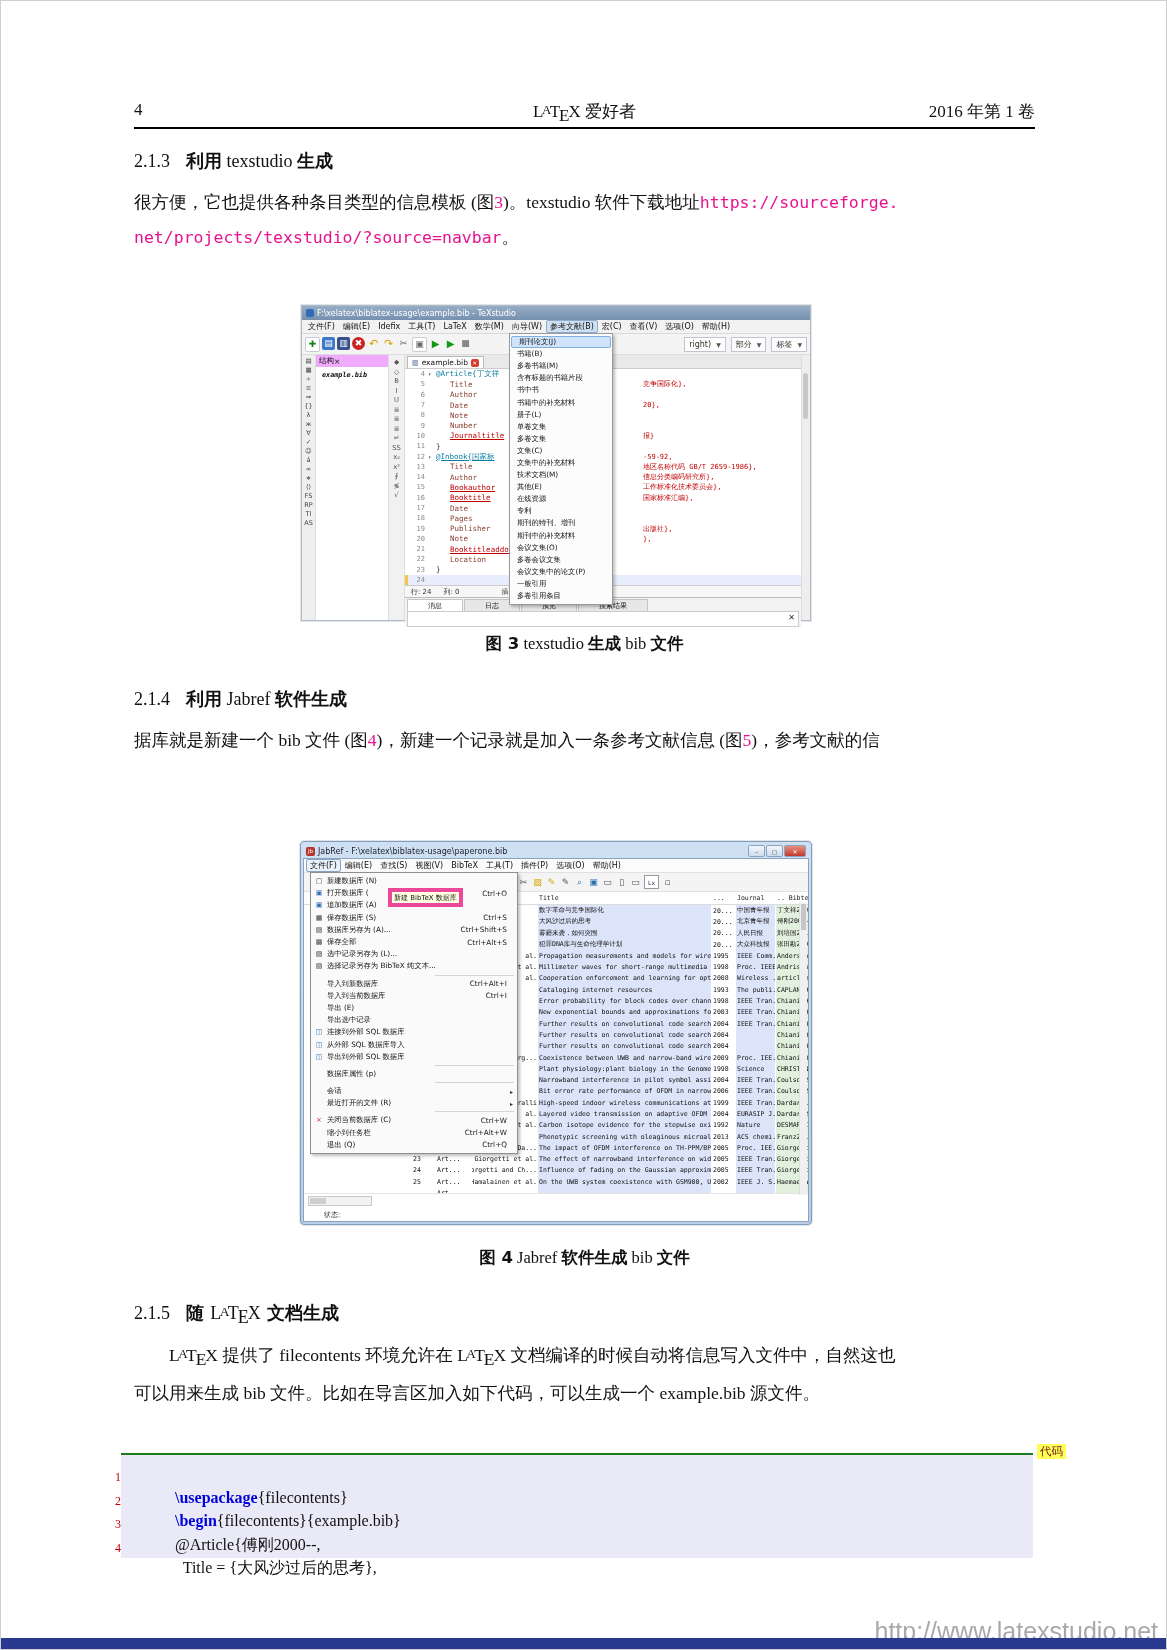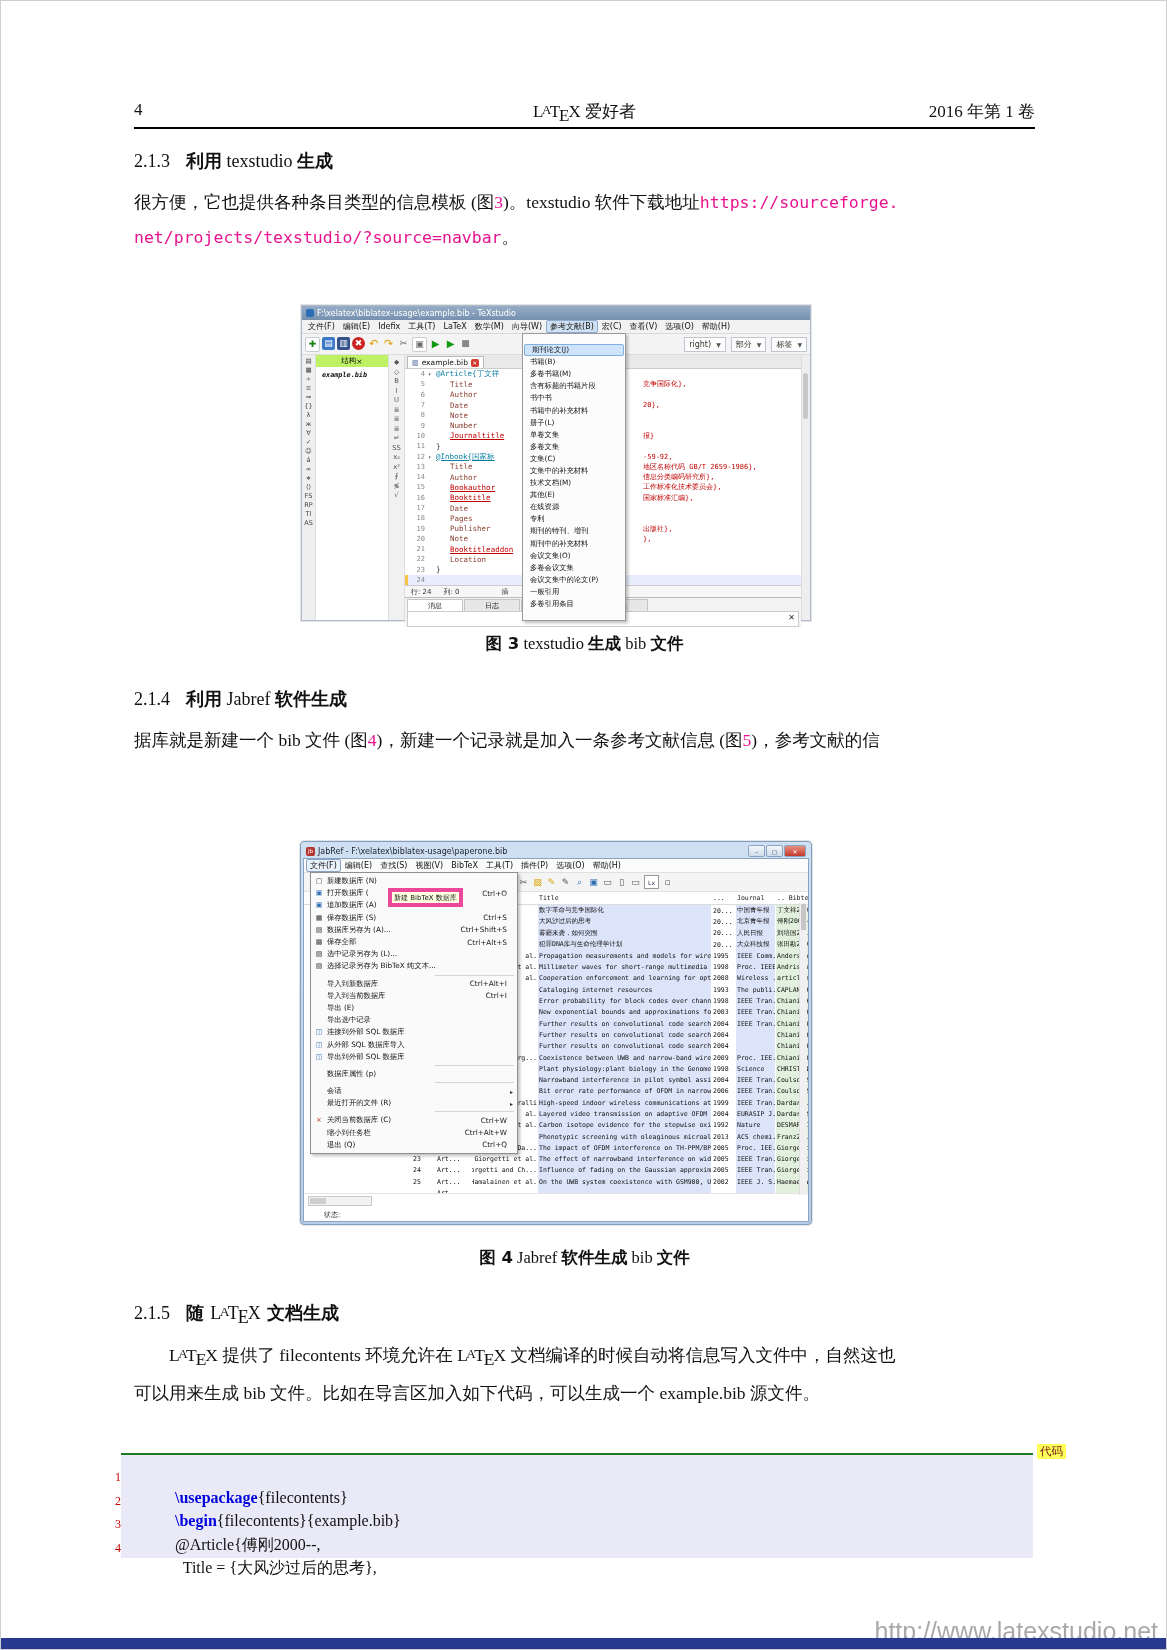--- a/index.html
+++ b/index.html
@@ -55,21 +55,21 @@
   .tbi.iccut{color:#666}
   .tbi.iccopy{color:#666;border:1px solid #ccc;background:#fff}
   .tbi.icplay{color:#119911;font-size:10px}
   .tbi.icstop{color:#888}
   .ts-combos{margin-left:auto;display:flex;gap:5px;align-items:center}
   .combo{border:1px solid #c0c6cf;background:#fdfdfd;padding:0 4px;height:13px;display:flex;align-items:center;gap:5px;color:#333;white-space:nowrap}
   .combo .dn{font-size:6px;color:#555}
   .ts-main{flex:1;display:flex;min-height:0}
   .ts-lstrip{width:13px;background:#efefef;border-right:1px solid #ddd;display:flex;flex-direction:column;align-items:center;font-size:6.5px;color:#444;padding-top:2px;gap:1px;overflow:hidden;flex:none}
   .ts-struct{width:72px;border-right:1px solid #ddd;background:#fff;display:flex;flex-direction:column;flex:none}
-  .ts-struct-h{height:12px;background:#bef264;display:flex;justify-content:center;align-items:center;padding:0 3px;font-size:7.5px;flex:none}
+  .ts-struct-h{height:12px;background:#f0abfc;display:flex;justify-content:flex-start;align-items:center;padding:0 3px;font-size:7.5px;flex:none}
   .ts-struct-file{font-style:italic;font-weight:bold;font-size:6.8px;padding:4px 6px;font-family:"DejaVu Sans Mono","Liberation Mono",monospace}
   .ts-mstrip{width:15px;background:#f1f1f1;border-right:1px solid #ddd;display:flex;flex-direction:column;align-items:center;font-size:6.8px;color:#555;padding-top:3px;gap:1.5px;overflow:hidden;flex:none}
   .ts-ed{flex:1;display:flex;flex-direction:column;min-width:0;background:#fff}
   .ts-tabbar{height:13px;background:#e9e9e9;border-bottom:1px solid #ccc;display:flex;align-items:flex-end;padding-left:2px;flex:none}
   .ts-tab{background:#fdfdfd;border:1px solid #bbb;border-bottom:none;height:12px;display:flex;align-items:center;gap:3px;padding:0 4px;font-size:7.5px;box-sizing:border-box}
   .ts-tab .sv{color:#35518c;font-size:7px}
   .tabx{background:#d23b2f;color:#fff;width:8px;height:8px;border-radius:2px;display:flex;align-items:center;justify-content:center;font-size:5.5px}
   .ts-code{height:216px;position:relative;font-family:"DejaVu Sans Mono","Liberation Mono",monospace;font-size:7.5px;overflow:hidden;flex:none}
   .ts-line{height:10.3px;display:flex;align-items:center;position:relative}
   .ts-line .ln{width:20px;text-align:right;color:#888;padding-right:3px;flex:none;font-size:7px}
@@ -84,22 +84,22 @@
   .ts-line.cur{background:#e7edfb;box-shadow:inset 3px 0 #f6c445}
   .ts-status{height:11px;border-top:1px solid #ccc;display:flex;align-items:center;gap:12px;padding-left:6px;font-size:7px;color:#333;background:#f7f7f7;flex:none}
   .ts-bottom{height:29px;border-top:1px solid #bbb;background:#f3f3f3;flex:none}
   .ts-btabs{height:12px;display:flex;gap:1px;padding:1px 2px 0}
   .ts-btab{border:1px solid #c5c5c5;border-bottom:none;padding:0 20px;font-size:7px;background:#e7e7e7;display:flex;align-items:center;white-space:nowrap}
   .ts-btab.act{background:#fff}
   .ts-bmsg{height:14px;background:#fff;border:1px solid #ccc;margin:0 2px;position:relative}
   .ts-bx{position:absolute;right:3px;top:1px;font-size:8px;color:#333}
   .ts-vscroll{width:8px;background:#eee;border-left:1px solid #ddd;position:relative;flex:none}
   .ts-vthumb{position:absolute;top:18px;left:1px;width:5px;height:46px;background:#c7c7c7;border-radius:3px}
-  .ts-popup{position:absolute;left:220px;top:27px;width:102px;background:#fcfcfc;border:1px solid #9a9a9a;
-            box-shadow:2px 2px 3px rgba(0,0,0,.25);z-index:9;padding:10px 0}
+  .ts-popup{position:absolute;left:207px;top:27px;width:102px;background:#fcfcfc;border:1px solid #9a9a9a;
+            box-shadow:2px 2px 3px rgba(0,0,0,.25);z-index:9;padding:2px 0}
   .ts-pi{height:12.1px;display:flex;align-items:center;padding-left:7px;font-size:7.3px;white-space:nowrap;box-sizing:border-box}
   .ts-pi.hl{background:#cfe4fb;border:1px solid #7fb0e0;margin:0 1px;border-radius:2px}
   
   .jr{position:absolute;left:299px;top:840px;width:512px;height:384px;box-sizing:border-box;
       font-family:"DejaVu Sans","Liberation Sans",sans-serif;font-size:8px;border-radius:4px;
       border:1px solid #7f9dbd;box-shadow:0 0 0 1px #e4e4e4;background:linear-gradient(#cfe0f2,#b9cfe6);
       padding:2px;display:flex;flex-direction:column}
   .jr-title{height:14px;display:flex;align-items:center;gap:3px;padding:0 3px;color:#223;flex:none}
   .jr-ico{width:9px;height:9px;background:#b5342c;border-radius:2px;color:#fff;font-size:5.5px;display:flex;align-items:center;justify-content:center;flex:none}
   .jr-btns{margin-left:auto;display:flex;gap:1px}

